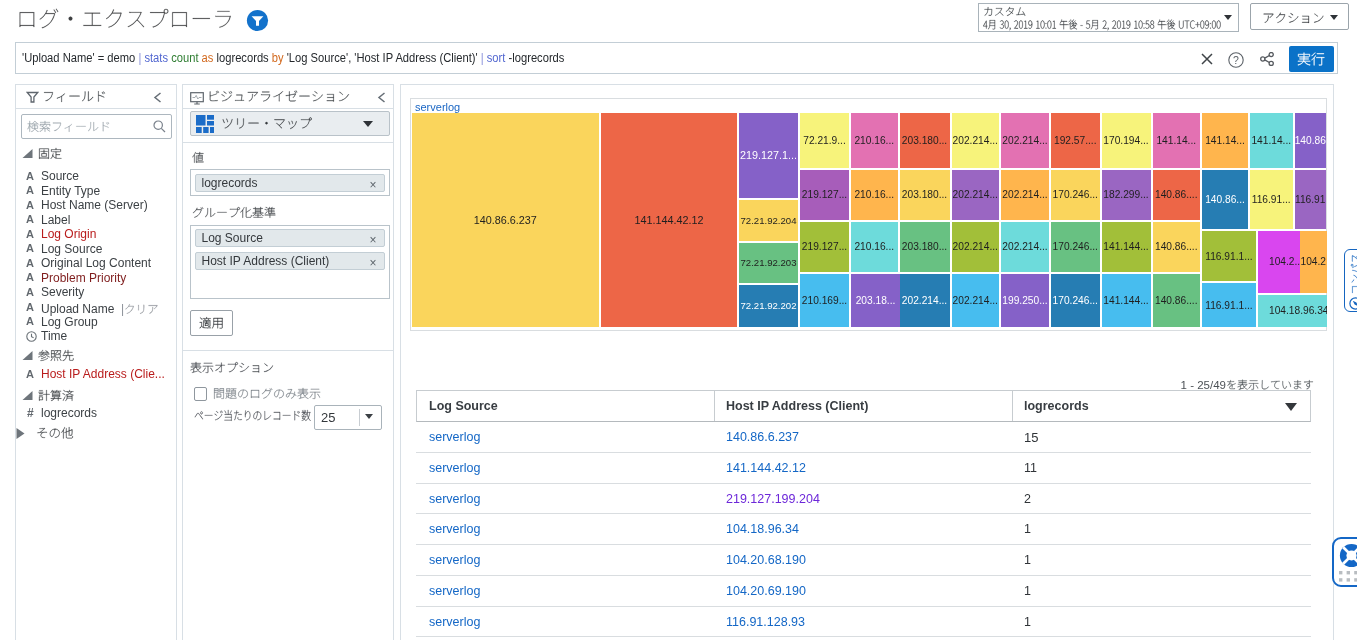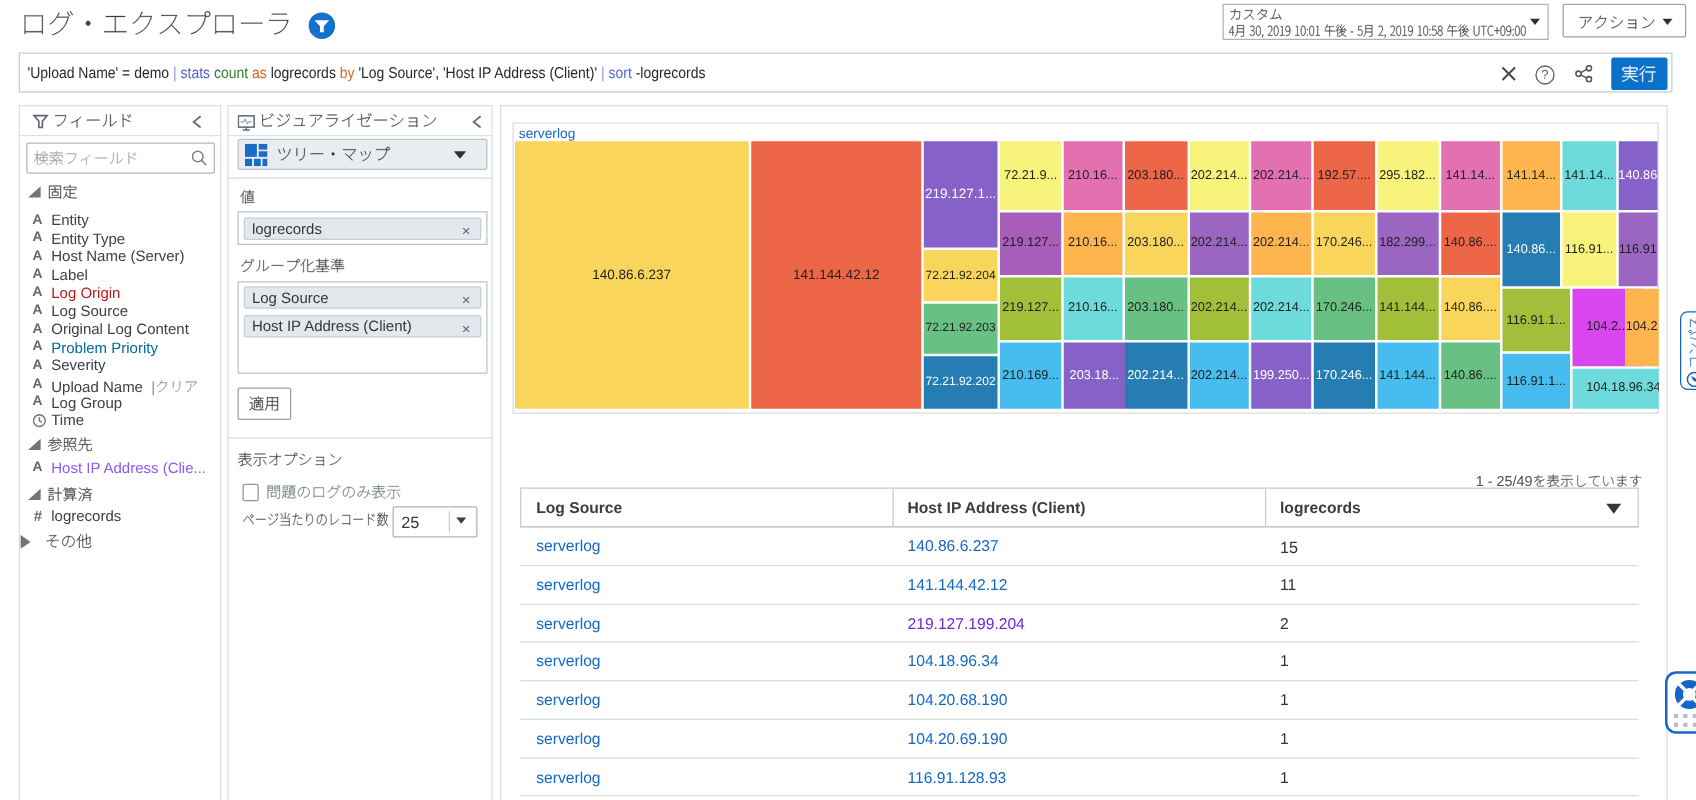--- a/index.html
+++ b/index.html
@@ -72,56 +72,56 @@
 <circle cx="5.2" cy="5.2" r="4.2" fill="none" stroke="#79818b" stroke-width="1.2"></circle>
 <path d="M8.3 8.3 L12 12" stroke="#79818b" stroke-width="1.2"></path>
     </svg></div>
 <div class="a" style="left:22px;top:149px;line-height:0"><svg width="11" height="10">
       <polygon points="10.5,0 10.5,9 0.5,9" fill="#6e757b"></polygon>
     </svg></div>
 <div class="a" style="left:38px;top:144.1px;line-height:0"><svg width="24.0" height="17.4" viewBox="0 -13.92 24.0 17.38" style="vertical-align:-3.46px">
       <path d="M2.6 -6.7H9.6V-6.4H2.6ZM5.8 -8.3H6.2V-4.4H5.8ZM4 -4.2V-1.8H8.2V-4.2ZM3.6 -4.6H8.6V-1.5H3.6ZM1.2 -9.3H10.8V0.9H10.4V-9H1.6V0.9H1.2ZM1.4 -0.1H10.6V0.3H1.4Z M14.4 -6.3H21.8V-5.9H14.4ZM18 -3.4H22V-3H18ZM17.8 -6.2H18.2V0.2L17.8 0.1ZM15 -4.5 15.3 -4.5Q15.1 -2.7 14.5 -1.3Q13.9 0 12.9 0.9Q12.8 0.9 12.8 0.8Q12.7 0.8 12.7 0.7Q12.6 0.7 12.6 0.7Q13.6 -0.2 14.2 -1.5Q14.7 -2.8 15 -4.5ZM14.9 -2.9Q15.3 -1.9 15.8 -1.3Q16.4 -0.6 17.1 -0.3Q17.9 0 18.8 0.2Q19.6 0.3 20.7 0.3Q20.7 0.3 21 0.3Q21.3 0.3 21.6 0.3Q22 0.3 22.4 0.3Q22.8 0.3 23 0.3Q23.3 0.3 23.4 0.3Q23.4 0.3 23.4 0.4Q23.3 0.5 23.3 0.5Q23.3 0.6 23.3 0.6H22.7H20.7Q19.6 0.6 18.6 0.5Q17.7 0.4 16.9 0Q16.2 -0.4 15.6 -1Q15 -1.7 14.7 -2.7ZM17.8 -10H18.2V-8.3H17.8ZM13.1 -8.4H22.9V-6.2H22.5V-8.1H13.5V-6.2H13.1Z" fill="#3a3e42" stroke="#3a3e42" stroke-width="0.3"></path>
     </svg></div>
 <div class="a" style="left:26px;top:168.5px;font-size:11px;font-weight:bold;color:#63696f;line-height:14px">A</div>
-<div class="a" style="left:41px;top:169.0px;font-size:12px;color:#3c4145;line-height:14px">Entity</div>
+<div class="a" style="left:41px;top:169.0px;font-size:12px;color:#3c4145;line-height:14px">Source</div>
 <div class="a" style="left:26px;top:183.1px;font-size:11px;font-weight:bold;color:#63696f;line-height:14px">A</div>
 <div class="a" style="left:41px;top:183.6px;font-size:12px;color:#3c4145;line-height:14px">Entity Type</div>
 <div class="a" style="left:26px;top:197.6px;font-size:11px;font-weight:bold;color:#63696f;line-height:14px">A</div>
 <div class="a" style="left:41px;top:198.1px;font-size:12px;color:#3c4145;line-height:14px">Host Name (Server)</div>
 <div class="a" style="left:26px;top:212.2px;font-size:11px;font-weight:bold;color:#63696f;line-height:14px">A</div>
 <div class="a" style="left:41px;top:212.7px;font-size:12px;color:#3c4145;line-height:14px">Label</div>
 <div class="a" style="left:26px;top:226.7px;font-size:11px;font-weight:bold;color:#63696f;line-height:14px">A</div>
 <div class="a" style="left:41px;top:227.2px;font-size:12px;color:#b91c1c;line-height:14px">Log Origin</div>
 <div class="a" style="left:26px;top:241.2px;font-size:11px;font-weight:bold;color:#63696f;line-height:14px">A</div>
 <div class="a" style="left:41px;top:241.8px;font-size:12px;color:#3c4145;line-height:14px">Log Source</div>
 <div class="a" style="left:26px;top:255.8px;font-size:11px;font-weight:bold;color:#63696f;line-height:14px">A</div>
 <div class="a" style="left:41px;top:256.3px;font-size:12px;color:#3c4145;line-height:14px">Original Log Content</div>
 <div class="a" style="left:26px;top:270.4px;font-size:11px;font-weight:bold;color:#63696f;line-height:14px">A</div>
-<div class="a" style="left:41px;top:270.9px;font-size:12px;color:#0369a1;line-height:14px">Problem Priority</div>
+<div class="a" style="left:41px;top:270.9px;font-size:12px;color:#7f1d1d;line-height:14px">Problem Priority</div>
 <div class="a" style="left:26px;top:284.9px;font-size:11px;font-weight:bold;color:#63696f;line-height:14px">A</div>
 <div class="a" style="left:41px;top:285.4px;font-size:12px;color:#3c4145;line-height:14px">Severity</div>
 <div class="a" style="left:26px;top:299.5px;font-size:11px;font-weight:bold;color:#63696f;line-height:14px">A</div>
 <div class="a" style="left:41px;top:300.0px;font-size:12px;color:#3c4145;line-height:14px;white-space:nowrap">Upload Name&nbsp; <span style="color:#8a9097">|</span><svg width="34.5" height="16.7" viewBox="0 -13.34 34.5 16.65" style="vertical-align:-3.31px">
       <path d="M9.7 -7.2Q9.7 -7.2 9.6 -7Q9.6 -6.9 9.6 -6.8Q9.4 -6.2 9.1 -5.5Q8.8 -4.8 8.4 -4.1Q8 -3.4 7.5 -2.7Q6.7 -1.8 5.7 -1.1Q4.6 -0.3 3 0.3L2.7 -0Q3.6 -0.3 4.4 -0.7Q5.3 -1.2 6 -1.7Q6.7 -2.3 7.2 -3Q7.7 -3.6 8.1 -4.3Q8.5 -5 8.8 -5.7Q9.1 -6.4 9.2 -7H4.6L4.8 -7.3Q4.9 -7.3 5.3 -7.3Q5.8 -7.3 6.3 -7.3Q6.9 -7.3 7.4 -7.3Q7.9 -7.3 8.3 -7.3Q8.8 -7.3 8.9 -7.3Q9.1 -7.3 9.2 -7.4Q9.3 -7.4 9.4 -7.4ZM5.8 -8.9Q5.7 -8.7 5.6 -8.6Q5.5 -8.4 5.4 -8.3Q5.2 -7.7 4.7 -7Q4.2 -6.3 3.5 -5.5Q2.8 -4.8 1.8 -4.1L1.5 -4.3Q2.2 -4.8 2.8 -5.3Q3.4 -5.8 3.9 -6.4Q4.3 -7 4.6 -7.5Q5 -8 5.1 -8.4Q5.2 -8.5 5.2 -8.7Q5.3 -8.9 5.3 -9Z M20.1 -8.5Q20.1 -8.3 20.1 -8.1Q20.1 -7.9 20.1 -7.7Q20.1 -7.5 20.1 -7.2Q20.1 -6.9 20.1 -6.7Q20.1 -6.4 20.1 -6.2Q20.1 -5.1 20 -4.3Q20 -3.6 19.8 -3.1Q19.7 -2.6 19.5 -2.2Q19.3 -1.8 19 -1.4Q18.7 -0.9 18.2 -0.6Q17.7 -0.3 17.2 -0.1Q16.8 0.1 16.3 0.3L16 -0Q16.8 -0.2 17.5 -0.6Q18.2 -1 18.8 -1.6Q19.1 -2 19.3 -2.4Q19.5 -2.8 19.6 -3.4Q19.7 -3.9 19.7 -4.6Q19.7 -5.3 19.7 -6.2Q19.7 -6.4 19.7 -6.7Q19.7 -7 19.7 -7.2Q19.7 -7.5 19.7 -7.7Q19.7 -7.9 19.7 -8.1Q19.7 -8.3 19.7 -8.5ZM14.8 -8.4Q14.8 -8.3 14.7 -8.1Q14.7 -7.8 14.7 -7.7Q14.7 -7.6 14.7 -7.4Q14.7 -7.1 14.7 -6.7Q14.7 -6.3 14.7 -5.8Q14.7 -5.4 14.7 -5Q14.7 -4.5 14.7 -4.2Q14.7 -4 14.7 -3.9Q14.7 -3.7 14.7 -3.4Q14.8 -3.2 14.8 -3.1H14.3Q14.4 -3.2 14.4 -3.4Q14.4 -3.6 14.4 -3.9Q14.4 -4 14.4 -4.2Q14.4 -4.5 14.4 -5Q14.4 -5.4 14.4 -5.8Q14.4 -6.3 14.4 -6.7Q14.4 -7.1 14.4 -7.4Q14.4 -7.6 14.4 -7.7Q14.4 -7.8 14.4 -8.1Q14.4 -8.3 14.3 -8.4Z M33.4 -7.8Q33.4 -7.7 33.4 -7.7Q33.3 -7.6 33.3 -7.5Q33.1 -7.2 32.7 -6.6Q32.2 -6.1 31.6 -5.5Q31.1 -4.9 30.3 -4.3L30 -4.6Q30.4 -4.9 30.9 -5.2Q31.3 -5.6 31.7 -6Q32.1 -6.5 32.4 -6.9Q32.7 -7.3 32.9 -7.6Q32.7 -7.6 32.2 -7.6Q31.8 -7.6 31.1 -7.6Q30.5 -7.6 29.8 -7.6Q29.1 -7.6 28.4 -7.6Q27.7 -7.6 27.2 -7.6Q26.6 -7.6 26.2 -7.6Q25.9 -7.6 25.8 -7.6Q25.5 -7.6 25.2 -7.6Q24.8 -7.6 24.6 -7.6V-8Q24.8 -8 25.2 -8Q25.5 -8 25.8 -8Q25.9 -8 26.2 -8Q26.6 -8 27.2 -8Q27.8 -8 28.4 -8Q29.1 -8 29.8 -8Q30.5 -8 31.1 -8Q31.7 -8 32.2 -8Q32.6 -8 32.8 -8Q32.8 -8 32.9 -8Q33 -8 33.1 -8Q33.2 -8 33.2 -8ZM28.9 -6.3Q28.9 -5.3 28.9 -4.4Q28.8 -3.6 28.6 -2.9Q28.4 -2.2 28 -1.6Q27.7 -1.1 27.1 -0.6Q26.5 -0.2 25.7 0.2L25.4 -0.1Q25.6 -0.1 25.8 -0.3Q26.1 -0.4 26.2 -0.5Q27 -0.9 27.5 -1.5Q27.9 -2.1 28.2 -2.8Q28.4 -3.4 28.5 -4.2Q28.6 -4.9 28.6 -5.6Q28.6 -5.8 28.6 -6Q28.6 -6.1 28.5 -6.3Z" fill="#8a9097" stroke="#8a9097" stroke-width="0.3"></path>
     </svg></div>
 <div class="a" style="left:26px;top:314.0px;font-size:11px;font-weight:bold;color:#63696f;line-height:14px">A</div>
 <div class="a" style="left:41px;top:314.5px;font-size:12px;color:#3c4145;line-height:14px">Log Group</div>
 <div class="a" style="left:26px;top:330.6px;line-height:0"><svg width="11" height="11">
 <circle cx="5.5" cy="5.5" r="4.7" fill="none" stroke="#6a7177" stroke-width="1.1"></circle>
 <path d="M5.5 2.8 V5.7 L7.6 6.8" stroke="#6a7177" stroke-width="1.1" fill="none"></path>
     </svg></div>
 <div class="a" style="left:41px;top:329.1px;font-size:12px;color:#3c4145;line-height:14px">Time</div>
 <div class="a" style="left:22px;top:351px;line-height:0"><svg width="11" height="10">
       <polygon points="10.5,0 10.5,9 0.5,9" fill="#6e757b"></polygon>
     </svg></div>
 <div class="a" style="left:38px;top:346.1px;line-height:0"><svg width="36.0" height="17.4" viewBox="0 -13.92 36.0 17.38" style="vertical-align:-3.46px">
       <path d="M4.7 -10 5.1 -9.8Q4.7 -9.2 4.2 -8.6Q3.7 -7.9 3.3 -7.5L3 -7.6Q3.3 -7.9 3.6 -8.3Q3.9 -8.7 4.2 -9.2Q4.5 -9.6 4.7 -10ZM7.5 -9.2 7.7 -9.4Q8.3 -9.1 8.9 -8.6Q9.6 -8.2 10.1 -7.8Q10.6 -7.4 11 -7L10.7 -6.7Q10.4 -7.1 9.8 -7.5Q9.3 -8 8.7 -8.4Q8.1 -8.8 7.5 -9.2ZM1.2 -7.7Q2 -7.7 3 -7.8Q4 -7.8 5.1 -7.8Q6.2 -7.8 7.5 -7.8Q8.7 -7.9 9.9 -7.9L9.8 -7.6Q8.3 -7.5 6.7 -7.5Q5.2 -7.4 3.8 -7.4Q2.4 -7.4 1.3 -7.4ZM0.7 -6.1H11.3V-5.7H0.7ZM6.5 -4.9 6.8 -4.8Q6.4 -4.4 5.8 -4.1Q5.2 -3.7 4.6 -3.5Q3.9 -3.2 3.3 -3Q3.2 -3 3.2 -3.1Q3.1 -3.2 3 -3.3Q3.6 -3.4 4.3 -3.7Q4.9 -4 5.5 -4.3Q6.1 -4.6 6.5 -4.9ZM7.9 -3.5 8.2 -3.3Q7.6 -2.8 6.8 -2.4Q6 -2 5.1 -1.7Q4.2 -1.3 3.3 -1.1Q3.2 -1.2 3.1 -1.3Q3.1 -1.3 3 -1.4Q3.9 -1.6 4.8 -1.9Q5.7 -2.2 6.5 -2.6Q7.3 -3 7.9 -3.5ZM9.6 -2 9.9 -1.8Q9.2 -1.1 8.1 -0.6Q7 -0 5.6 0.4Q4.2 0.7 2.6 0.9Q2.6 0.9 2.6 0.8Q2.5 0.7 2.4 0.6Q4 0.4 5.3 0.1Q6.7 -0.3 7.8 -0.8Q8.9 -1.3 9.6 -2ZM5.3 -7.6 5.7 -7.5Q4.9 -5.8 3.6 -4.6Q2.2 -3.5 0.6 -2.7Q0.6 -2.7 0.5 -2.8Q0.5 -2.9 0.4 -2.9Q0.4 -3 0.3 -3Q2 -3.7 3.3 -4.8Q4.6 -6 5.3 -7.6ZM7.7 -6Q8.1 -5.4 8.7 -4.8Q9.4 -4.2 10.1 -3.8Q10.8 -3.3 11.6 -3Q11.5 -3 11.5 -2.9Q11.4 -2.9 11.4 -2.8Q11.3 -2.8 11.3 -2.7Q10.6 -3 9.8 -3.5Q9.1 -4 8.4 -4.6Q7.8 -5.2 7.3 -5.9Z M13.3 -9.4H13.6V-2.1H13.3ZM13.4 -9.4H16.5V-2.7H13.4V-3.1H16.1V-9H13.4ZM13.5 -6.4H16.3V-6H13.5ZM17.1 -9.4H22.6V-9H17.1ZM22.5 -9.4H22.8Q22.8 -9.4 22.8 -9.3Q22.8 -9.2 22.8 -9.2Q22.8 -8.3 22.7 -7.7Q22.6 -7.1 22.5 -6.8Q22.5 -6.6 22.3 -6.4Q22.2 -6.3 22.1 -6.3Q22 -6.3 21.8 -6.2Q21.6 -6.2 21.2 -6.2Q20.8 -6.3 20.4 -6.3Q20.4 -6.3 20.4 -6.4Q20.4 -6.5 20.3 -6.6Q20.8 -6.6 21.1 -6.6Q21.5 -6.6 21.7 -6.6Q21.8 -6.6 21.9 -6.6Q22 -6.6 22 -6.7Q22.2 -6.8 22.2 -7Q22.3 -7.3 22.4 -7.9Q22.4 -8.4 22.5 -9.3ZM19.5 -9.3H19.9Q19.8 -8.6 19.6 -8.1Q19.4 -7.6 19 -7.2Q18.7 -6.8 18.2 -6.4Q17.7 -6.1 17 -5.9Q17 -6 16.9 -6.1Q16.8 -6.1 16.8 -6.2Q17.5 -6.4 18 -6.7Q18.4 -7 18.7 -7.4Q19 -7.7 19.2 -8.2Q19.4 -8.7 19.5 -9.3ZM17.8 -5.1V-2.7H22.2V-5.1ZM17.5 -5.5H22.5V-2.4H17.5ZM16.3 -1.5 16.6 -1.5Q16.7 -1 16.8 -0.3Q16.9 0.3 16.9 0.8L16.5 0.8Q16.5 0.5 16.5 0.1Q16.5 -0.3 16.4 -0.7Q16.4 -1.1 16.3 -1.5ZM18.9 -1.5 19.2 -1.6Q19.4 -1.2 19.5 -0.8Q19.7 -0.4 19.8 -0Q20 0.4 20 0.7L19.7 0.8Q19.6 0.5 19.5 0.1Q19.4 -0.3 19.2 -0.8Q19.1 -1.2 18.9 -1.5ZM21.3 -1.7 21.6 -1.8Q21.9 -1.4 22.3 -1Q22.6 -0.5 22.9 -0.1Q23.2 0.4 23.3 0.7L23 0.9Q22.8 0.5 22.6 0.1Q22.3 -0.3 22 -0.8Q21.6 -1.3 21.3 -1.7ZM14.3 -1.8 14.6 -1.6Q14.3 -1 13.9 -0.3Q13.4 0.4 13 0.9L12.6 0.7Q12.9 0.4 13.2 0Q13.5 -0.4 13.8 -0.9Q14.1 -1.3 14.3 -1.8Z M31.4 -4.4H31.8V-0.1Q31.8 0.1 31.9 0.2Q32 0.3 32.4 0.3Q32.5 0.3 32.8 0.3Q33 0.3 33.4 0.3Q33.7 0.3 34 0.3Q34.3 0.3 34.4 0.3Q34.7 0.3 34.8 0.2Q34.9 0 35 -0.4Q35 -0.8 35.1 -1.7Q35.1 -1.6 35.2 -1.6Q35.2 -1.6 35.3 -1.6Q35.4 -1.5 35.4 -1.5Q35.4 -0.6 35.3 -0.2Q35.2 0.3 35 0.5Q34.8 0.6 34.4 0.6Q34.3 0.6 34.1 0.6Q33.8 0.6 33.4 0.6Q33.1 0.6 32.8 0.6Q32.5 0.6 32.4 0.6Q32 0.6 31.8 0.6Q31.6 0.5 31.5 0.4Q31.4 0.2 31.4 -0.1ZM24.8 -4.6H35.2V-4.2H24.8ZM26.8 -7.8H34.4V-7.5H26.8ZM28.2 -4.4H28.6Q28.5 -3.4 28.3 -2.5Q28.1 -1.7 27.7 -1.1Q27.3 -0.4 26.6 0.1Q25.9 0.6 24.9 0.9Q24.9 0.9 24.8 0.8Q24.8 0.8 24.8 0.7Q24.7 0.7 24.7 0.6Q25.7 0.3 26.3 -0.1Q27 -0.6 27.4 -1.2Q27.8 -1.9 28 -2.7Q28.2 -3.4 28.2 -4.4ZM27.3 -9.6 27.6 -9.5Q27.5 -8.8 27.2 -8.1Q26.9 -7.4 26.5 -6.7Q26.2 -6 25.7 -5.5Q25.7 -5.5 25.6 -5.5Q25.6 -5.6 25.5 -5.6Q25.5 -5.7 25.5 -5.7Q25.9 -6.2 26.2 -6.9Q26.6 -7.5 26.9 -8.2Q27.1 -8.9 27.3 -9.6ZM29.8 -10H30.2V-4.5H29.8Z" fill="#3a3e42" stroke="#3a3e42" stroke-width="0.3"></path>
     </svg></div>
 <div class="a" style="left:26px;top:366.5px;font-size:11px;font-weight:bold;color:#63696f;line-height:14px">A</div>
-<div class="a" style="left:41px;top:367px;font-size:12px;color:#8b5cf6;line-height:14px;white-space:nowrap">Host IP Address (Clie...</div>
+<div class="a" style="left:41px;top:367px;font-size:12px;color:#b91c1c;line-height:14px;white-space:nowrap">Host IP Address (Clie...</div>
 <div class="a" style="left:22px;top:390.5px;line-height:0"><svg width="11" height="10">
       <polygon points="10.5,0 10.5,9 0.5,9" fill="#6e757b"></polygon>
     </svg></div>
 <div class="a" style="left:38px;top:385.6px;line-height:0"><svg width="36.0" height="17.4" viewBox="0 -13.92 36.0 17.38" style="vertical-align:-3.46px">
       <path d="M5.2 -5.8H11.6V-5.4H5.2ZM8.3 -9.9H8.7V0.8H8.3ZM1.1 -6.4H4.7V-6H1.1ZM1.2 -9.5H4.7V-9.1H1.2ZM1.1 -4.8H4.7V-4.5H1.1ZM0.6 -8H5.2V-7.6H0.6ZM1.3 -3.2H4.7V0.1H1.3V-0.2H4.3V-2.9H1.3ZM1.1 -3.2H1.5V0.7H1.1Z M12.8 -1.6H23.3V-1.3H12.8ZM14.6 -5.7V-4.7H21.6V-5.7ZM14.6 -4.3V-3.3H21.6V-4.3ZM14.6 -7V-6H21.6V-7ZM14.3 -7.3H21.9V-3H14.3ZM20 -3.1H20.3V0.8H20ZM13.9 -9H17.9V-8.6H13.9ZM18.4 -9H23.1V-8.6H18.4ZM14.3 -10 14.6 -9.9Q14.3 -9.1 13.9 -8.4Q13.4 -7.7 12.9 -7.2Q12.9 -7.2 12.8 -7.3Q12.8 -7.3 12.7 -7.3Q12.6 -7.4 12.6 -7.4Q13.1 -7.9 13.6 -8.6Q14 -9.3 14.3 -10ZM18.9 -10 19.2 -9.9Q18.9 -9.2 18.5 -8.5Q18 -7.8 17.5 -7.4Q17.5 -7.4 17.4 -7.5Q17.4 -7.5 17.3 -7.5Q17.3 -7.6 17.2 -7.6Q17.7 -8.1 18.2 -8.7Q18.6 -9.3 18.9 -10ZM14.9 -8.7 15.3 -8.8Q15.5 -8.5 15.7 -8.1Q15.9 -7.8 16 -7.5L15.7 -7.4Q15.6 -7.7 15.4 -8Q15.2 -8.4 14.9 -8.7ZM19.8 -8.7 20.1 -8.9Q20.4 -8.6 20.6 -8.2Q20.9 -7.9 21.1 -7.6L20.8 -7.4Q20.7 -7.7 20.4 -8.1Q20.1 -8.4 19.8 -8.7ZM16 -3.1H16.4V-2.3Q16.4 -2 16.3 -1.5Q16.2 -1.1 15.9 -0.7Q15.6 -0.3 15 0.1Q14.3 0.5 13.2 0.9Q13.2 0.8 13.1 0.7Q13.1 0.6 13 0.6Q14.1 0.3 14.7 -0.1Q15.3 -0.5 15.6 -0.9Q15.9 -1.3 15.9 -1.6Q16 -2 16 -2.3Z M27.8 -8.5H35.4V-8.2H27.8ZM29.1 -3.9H34.1V-3.5H29.1ZM29 -2H34.1V-1.7H29ZM31.4 -10H31.7V-8.3H31.4ZM33.9 -4.8H34.2V0.9H33.9ZM33.4 -8.4 33.8 -8.3Q33.3 -7.3 32.4 -6.6Q31.5 -5.9 30.3 -5.4Q29.1 -4.9 27.8 -4.6Q27.8 -4.7 27.8 -4.7Q27.7 -4.8 27.7 -4.8Q27.6 -4.9 27.6 -4.9Q28.9 -5.2 30 -5.6Q31.2 -6.1 32.1 -6.8Q33 -7.5 33.4 -8.4ZM25.2 -9.6 25.4 -9.8Q25.8 -9.6 26.2 -9.4Q26.6 -9.2 26.9 -8.9Q27.3 -8.7 27.5 -8.4L27.3 -8.1Q27.1 -8.4 26.7 -8.6Q26.4 -8.9 26 -9.1Q25.5 -9.4 25.2 -9.6ZM24.6 -6.3 24.8 -6.6Q25.2 -6.4 25.6 -6.2Q26 -6 26.4 -5.8Q26.7 -5.5 27 -5.3L26.8 -5Q26.5 -5.2 26.2 -5.5Q25.8 -5.7 25.4 -5.9Q25 -6.2 24.6 -6.3ZM24.9 0.4Q25.2 -0.1 25.6 -0.7Q26 -1.4 26.4 -2.1Q26.8 -2.9 27.1 -3.5L27.3 -3.3Q27 -2.7 26.7 -2Q26.3 -1.2 25.9 -0.6Q25.6 0.1 25.2 0.7ZM28.9 -4.7H29.3V-3Q29.3 -2.5 29.2 -2Q29.2 -1.5 29 -1Q28.8 -0.5 28.5 0Q28.2 0.5 27.6 0.9Q27.6 0.9 27.5 0.9Q27.5 0.8 27.4 0.8Q27.4 0.7 27.3 0.7Q27.9 0.3 28.2 -0.2Q28.5 -0.6 28.7 -1.1Q28.8 -1.6 28.9 -2.1Q28.9 -2.6 28.9 -3ZM29.6 -8.4Q30.2 -7.4 31.1 -6.8Q31.9 -6.2 33 -5.8Q34.1 -5.3 35.5 -5Q35.4 -5 35.4 -4.9Q35.3 -4.8 35.3 -4.7Q33.9 -5.1 32.8 -5.5Q31.7 -5.9 30.8 -6.6Q29.9 -7.3 29.3 -8.3Z" fill="#3a3e42" stroke="#3a3e42" stroke-width="0.3"></path>
     </svg></div>
 <div class="a" style="left:27px;top:405.5px;font-size:12px;font-weight:bold;color:#63696f;line-height:14px">#</div>
 <div class="a" style="left:41px;top:406px;font-size:12px;color:#3c4145;line-height:14px">logrecords</div>
 <div class="a" style="left:16px;top:427.5px;line-height:0"><svg width="9" height="11">
       <polygon points="0.5,0 8.5,5.5 0.5,11" fill="#6e757b"></polygon>
@@ -212,21 +212,21 @@
 <div class="cell" style="left:951.5px;top:221.5px;width:47.5px;height:50.5px;background:#a2bf39;font-size:10.2px">202.214...</div>
 <div class="cell" style="left:951.5px;top:274px;width:47.5px;height:53px;background:#47bdef;font-size:10.2px">202.214...</div>
 <div class="cell" style="left:1001px;top:113px;width:48px;height:55px;background:#e371b2;font-size:10.2px">202.214...</div>
 <div class="cell" style="left:1001px;top:170px;width:48px;height:49.5px;background:#ffb54d;font-size:10.2px">202.214...</div>
 <div class="cell" style="left:1001px;top:221.5px;width:48px;height:50.5px;background:#6ddbdb;font-size:10.2px">202.214...</div>
 <div class="cell w" style="left:1001px;top:274px;width:48px;height:53px;background:#8561c8;font-size:10.2px">199.250...</div>
 <div class="cell" style="left:1051px;top:113px;width:48.5px;height:55px;background:#ed6647;font-size:10.2px">192.57....</div>
 <div class="cell" style="left:1051px;top:170px;width:48.5px;height:49.5px;background:#fad55c;font-size:10.2px">170.246...</div>
 <div class="cell" style="left:1051px;top:221.5px;width:48.5px;height:50.5px;background:#68c182;font-size:10.2px">170.246...</div>
 <div class="cell w" style="left:1051px;top:274px;width:48.5px;height:53px;background:#267db3;font-size:10.2px">170.246...</div>
-<div class="cell" style="left:1101.5px;top:113px;width:49px;height:55px;background:#f7f37b;font-size:10.2px">295.182...</div>
+<div class="cell" style="left:1101.5px;top:113px;width:49px;height:55px;background:#f7f37b;font-size:10.2px">170.194...</div>
 <div class="cell" style="left:1101.5px;top:170px;width:49px;height:49.5px;background:#9a66c2;font-size:10.2px">182.299...</div>
 <div class="cell" style="left:1101.5px;top:221.5px;width:49px;height:50.5px;background:#a2bf39;font-size:10.2px">141.144...</div>
 <div class="cell" style="left:1101.5px;top:274px;width:49px;height:53px;background:#47bdef;font-size:10.2px">141.144...</div>
 <div class="cell" style="left:1152.5px;top:113px;width:47.5px;height:55px;background:#e371b2;font-size:10.2px">141.14...</div>
 <div class="cell" style="left:1152.5px;top:170px;width:47.5px;height:49.5px;background:#ed6647;font-size:10.2px">140.86....</div>
 <div class="cell" style="left:1152.5px;top:221.5px;width:47.5px;height:50.5px;background:#fad55c;font-size:10.2px">140.86....</div>
 <div class="cell" style="left:1152.5px;top:274px;width:47.5px;height:53px;background:#68c182;font-size:10.2px">140.86....</div>
 <div class="cell" style="left:1202px;top:113px;width:46px;height:55px;background:#ffb54d;font-size:10.2px">141.14...</div>
 <div class="cell w" style="left:1202px;top:170px;width:46px;height:59px;background:#267db3;font-size:10.2px">140.86...</div>
 <div class="cell" style="left:1202px;top:231px;width:54px;height:50px;background:#a2bf39;font-size:10.2px">116.91.1...</div>

